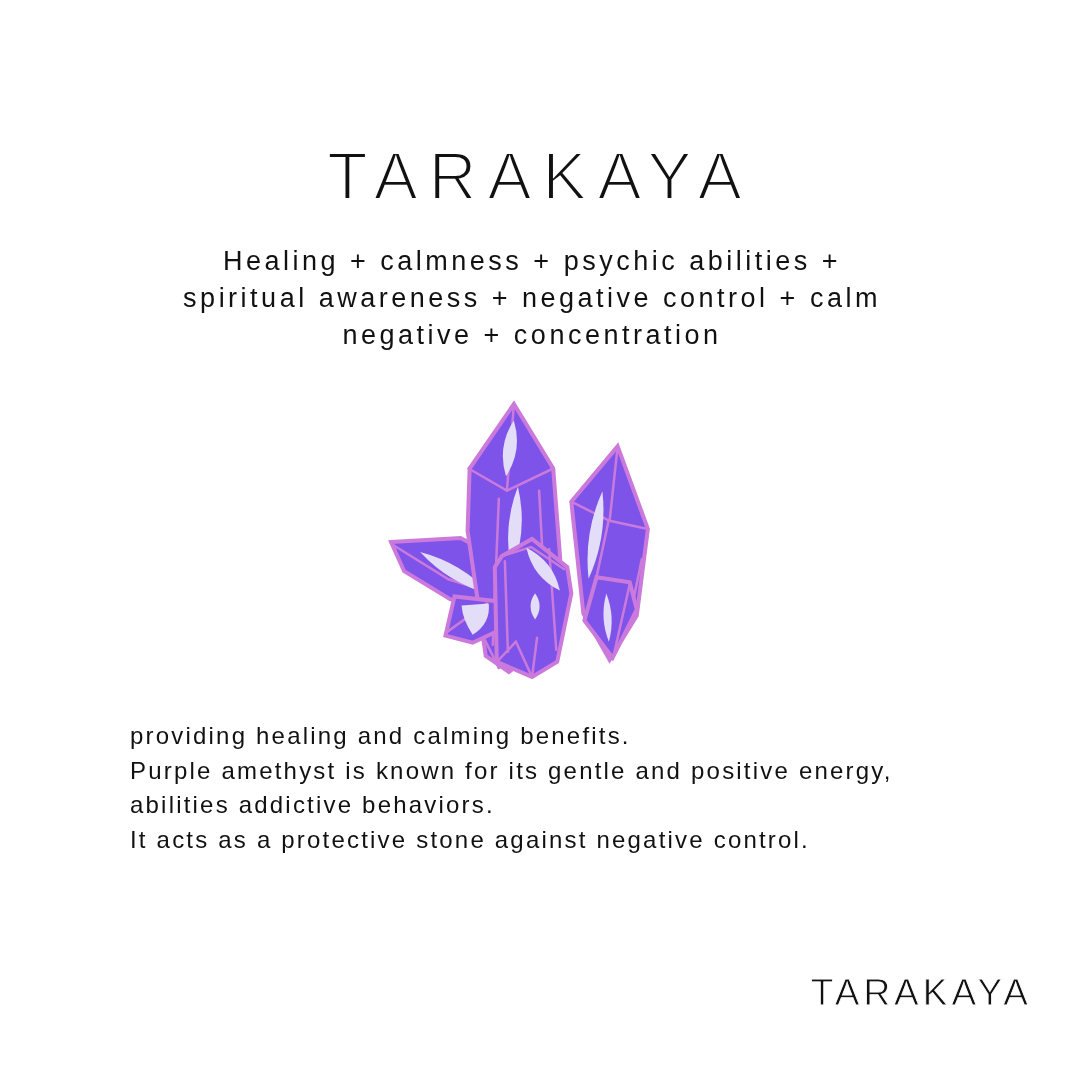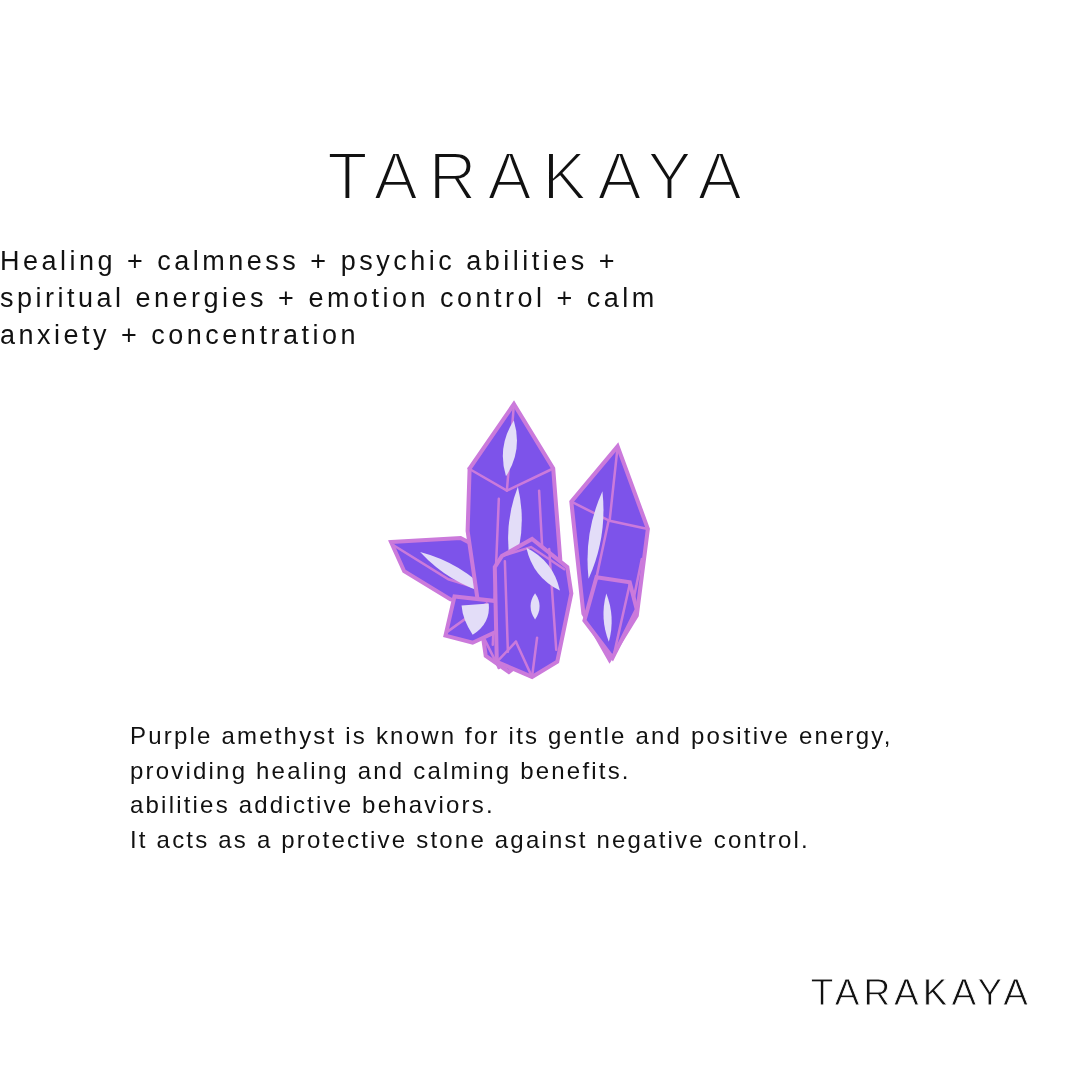--- a/index.html
+++ b/index.html
@@ -25,21 +25,21 @@
     font-weight: 400;
     letter-spacing: 11px;
     color: var(--text, #111111);
     -webkit-text-stroke: 2.2px var(--background, #ffffff);
   }
 
   .subtitle {
     position: absolute;
     left: 0; right: 16px;
     top: 243px;
-    text-align: left;
+    text-align: center;
     font-size: 27px;
     letter-spacing: 3.5px;
     line-height: 37px;
     color: var(--text, #111111);
   }
 
   .crystal {
     position: absolute;
     left: 388px;
     top: 398px;
@@ -87,22 +87,22 @@
 </style>
 </head>
 <body>
 
 <main class="canvas">
 
   <h1 class="title">TARAKAYA</h1>
 
   <div class="subtitle">
       <div>Healing + calmness + psychic abilities +</div>
-      <div>spiritual energies + emotion control + calm</div>
-      <div>anxiety + concentration</div>
+      <div>spiritual awareness + negative control + calm</div>
+      <div>negative + concentration</div>
     </div>
 
   <svg class="crystal" viewBox="0 0 270 285" aria-hidden="true">
 
     <g>
       <path class="outline" d="M3,143 L72,139 L122,165 L122,208 L62,200 L16,172 Z"></path>
       <path class="facet" d="M5,146 L60,180 L118,198"></path>
       <path class="shine" d="M-41,0 Q0,-12 41,0 Q0,12 -41,0 Z" transform="translate(67,174) rotate(31)"></path>
     </g>
 
@@ -146,21 +146,21 @@
       <path class="facet" d="M160,150 L167,250"></path>
       <path class="facet" d="M143,277 L148,238"></path>
       <path class="facet" d="M143,277 L127,242"></path>
       <path class="facet" d="M108,262 L127,242"></path>
       <path class="shine" d="M-27,0 Q0,-13 27,0 Q0,13 -27,0 Z" transform="translate(154,170) rotate(52)"></path>
       <path class="shine" d="M0,-13 Q9,0 0,13 Q-9,0 0,-13 Z" transform="translate(146,207)"></path>
     </g>
   </svg>
 
   <div class="body-text">
+      <div>providing healing and calming benefits.</div>
       <div>Purple amethyst is known for its gentle and positive energy,</div>
-      <div>providing healing and calming benefits.</div>
       <div>abilities addictive behaviors.</div>
       <div>It acts as a protective stone against negative control.</div>
     </div>
 
   <div class="brand">TARAKAYA</div>
 
 </main>
 
 </body></html>

